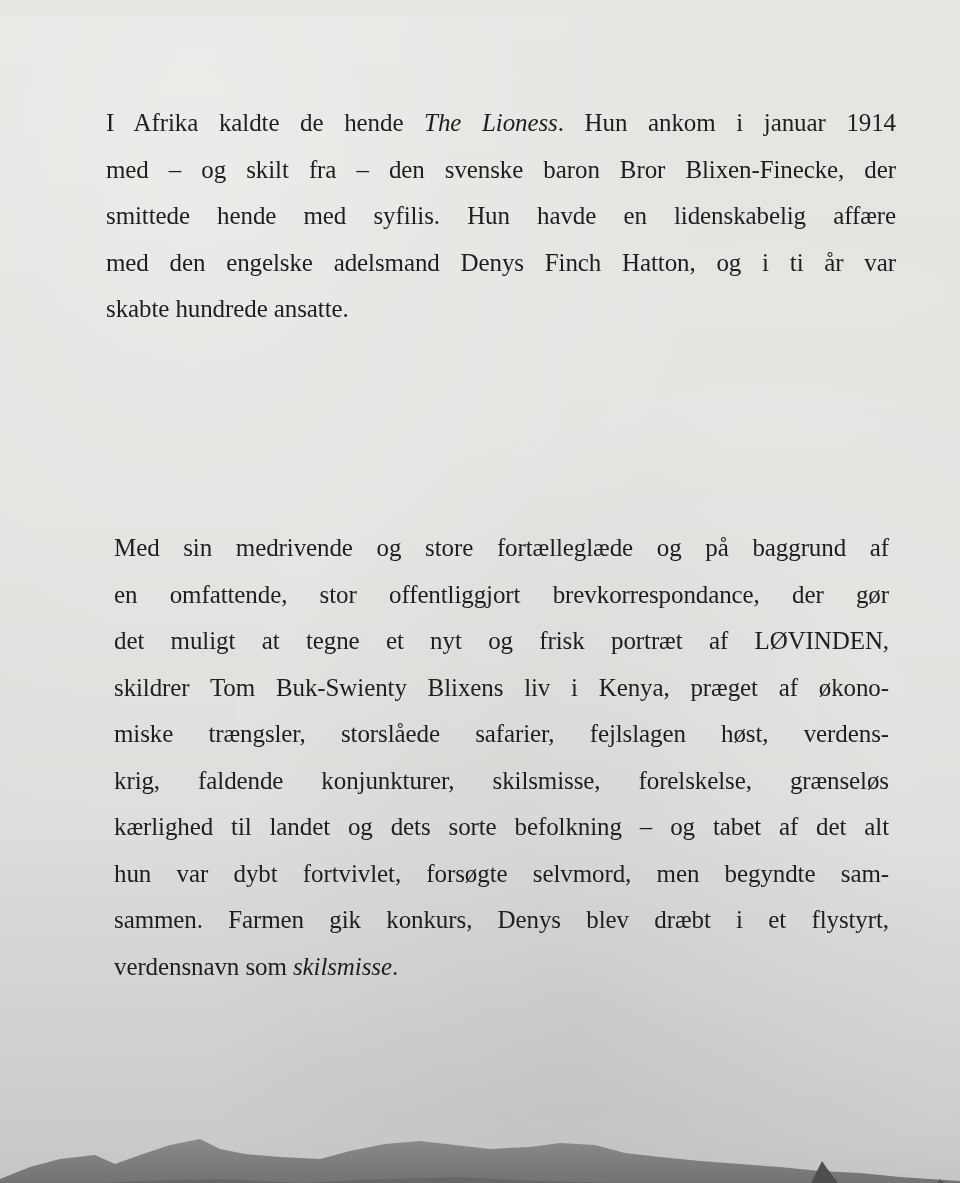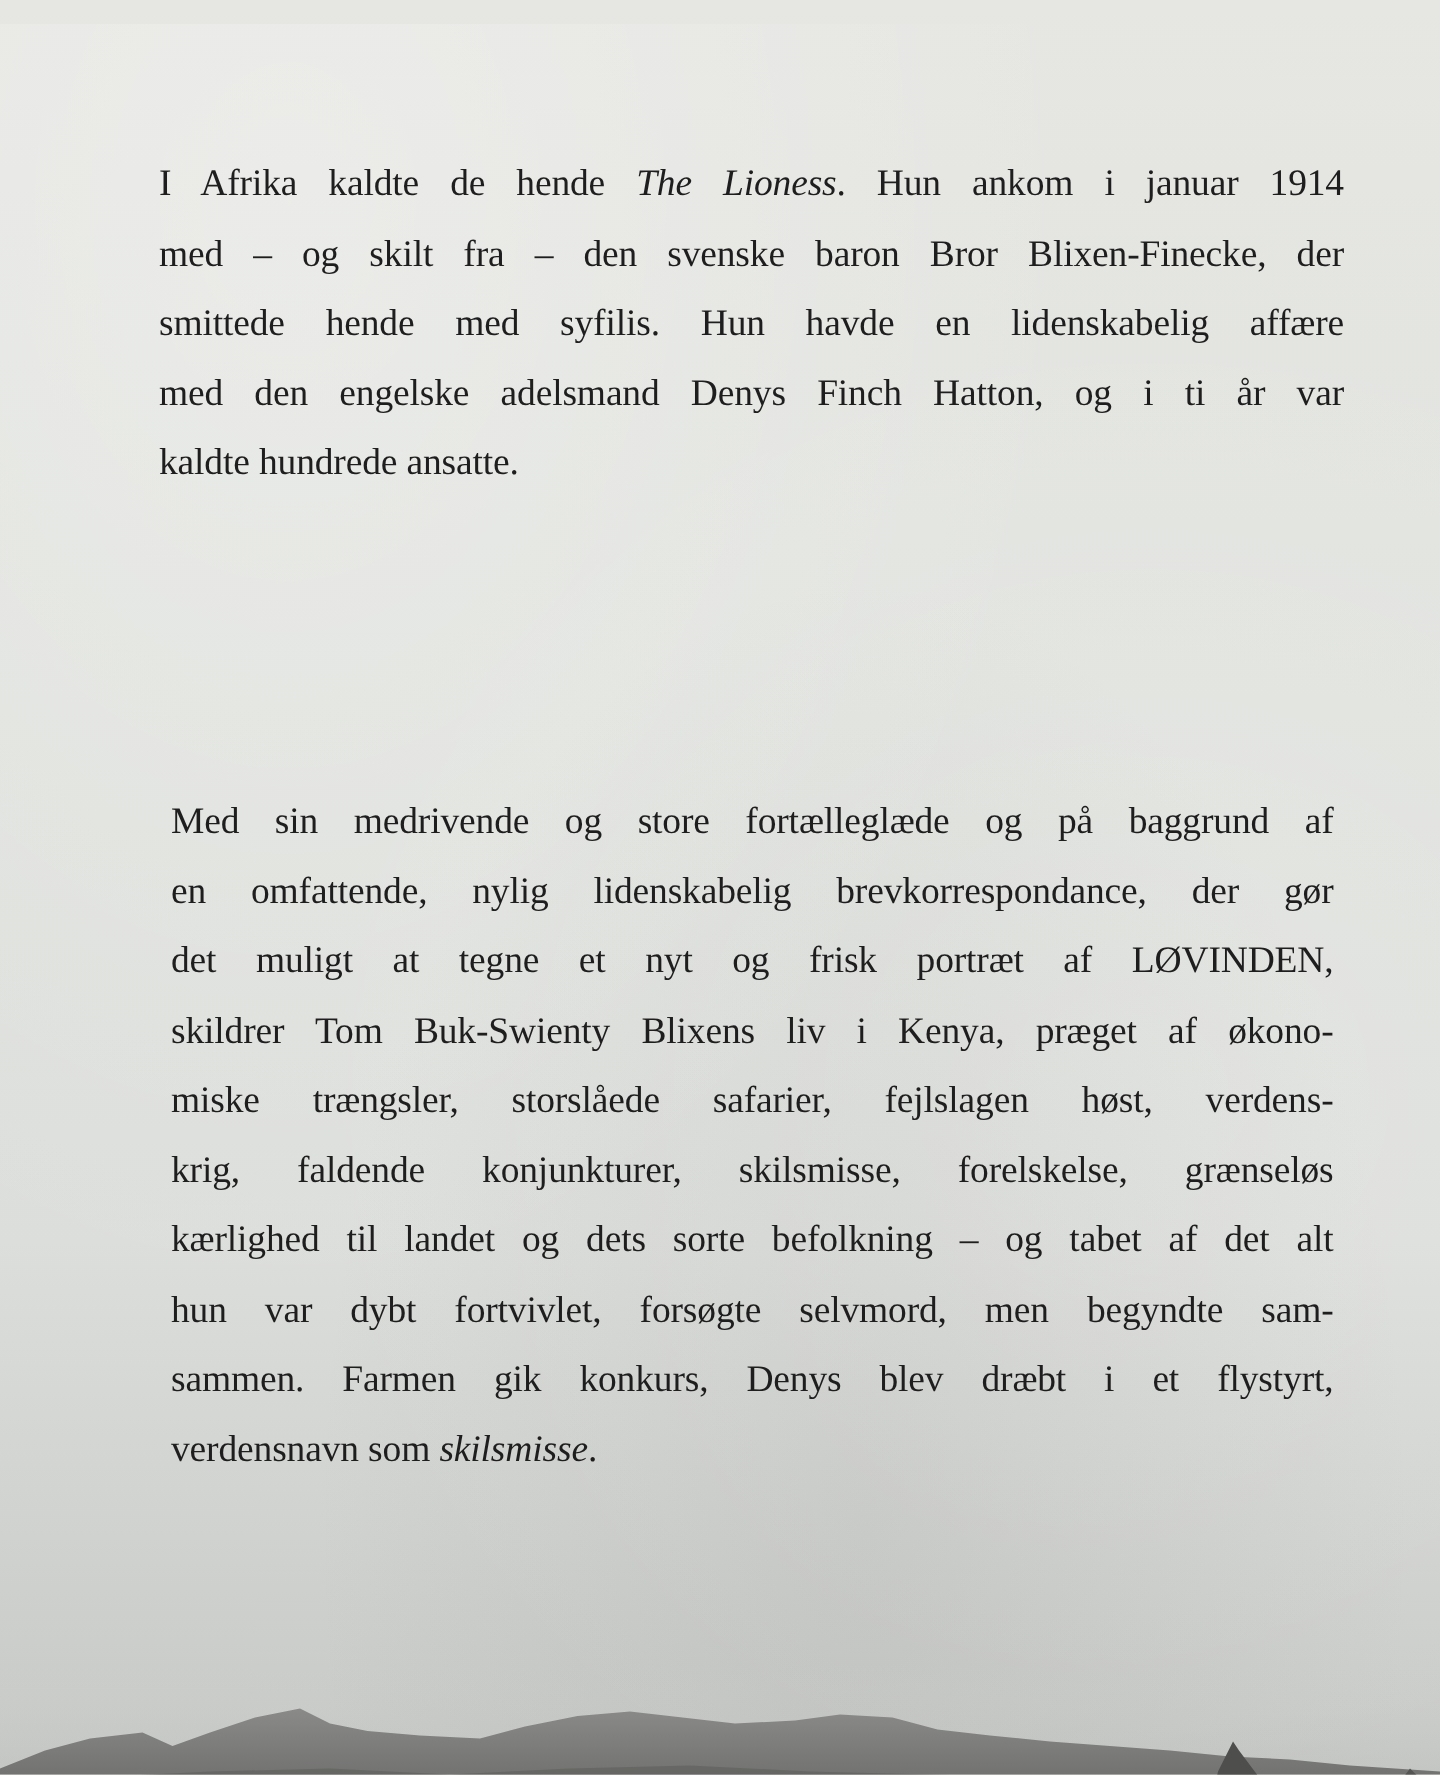--- a/index.html
+++ b/index.html
@@ -74,28 +74,28 @@
 
 <div class="back-cover">
   <div class="paper-texture"></div>
 
   <div class="blurb">
     <p class="paragraph">
       <span class="line justify"><span>I Afrika kaldte de hende </span><em>The Lioness</em><span>. Hun ankom i januar 1914</span></span>
       <span class="line justify">med – og skilt fra – den svenske baron Bror Blixen-Finecke, der</span>
       <span class="line justify">smittede hende med syfilis. Hun havde en lidenskabelig affære</span>
       <span class="line justify">med den engelske adelsmand Denys Finch Hatton, og i ti år var</span>
-      <span class="line">kaldte hundrede ansatte.</span>
+      <span class="line">skabte hundrede ansatte.</span>
     </p>
   </div>
 
   <div class="paragraph-2">
     <p class="paragraph">
       <span class="line justify">Med sin medrivende og store fortælleglæde og på baggrund af</span>
-      <span class="line justify">en omfattende, nylig lidenskabelig brevkorrespondance, der gør</span>
+      <span class="line justify">en omfattende, stor offentliggjort brevkorrespondance, der gør</span>
       <span class="line justify">det muligt at tegne et nyt og frisk portræt af LØVINDEN,</span>
       <span class="line justify">skildrer Tom Buk-Swienty Blixens liv i Kenya, præget af økono-</span>
       <span class="line justify">miske trængsler, storslåede safarier, fejlslagen høst, verdens-</span>
       <span class="line justify">krig, faldende konjunkturer, skilsmisse, forelskelse, grænseløs</span>
       <span class="line justify">kærlighed til landet og dets sorte befolkning – og tabet af det alt</span>
       <span class="line justify">hun var dybt fortvivlet, forsøgte selvmord, men begyndte sam-</span>
       <span class="line justify">sammen. Farmen gik konkurs, Denys blev dræbt i et flystyrt,</span>
       <span class="line"><span>verdensnavn som </span><em>skilsmisse</em><span>.</span></span>
     </p>
   </div>

